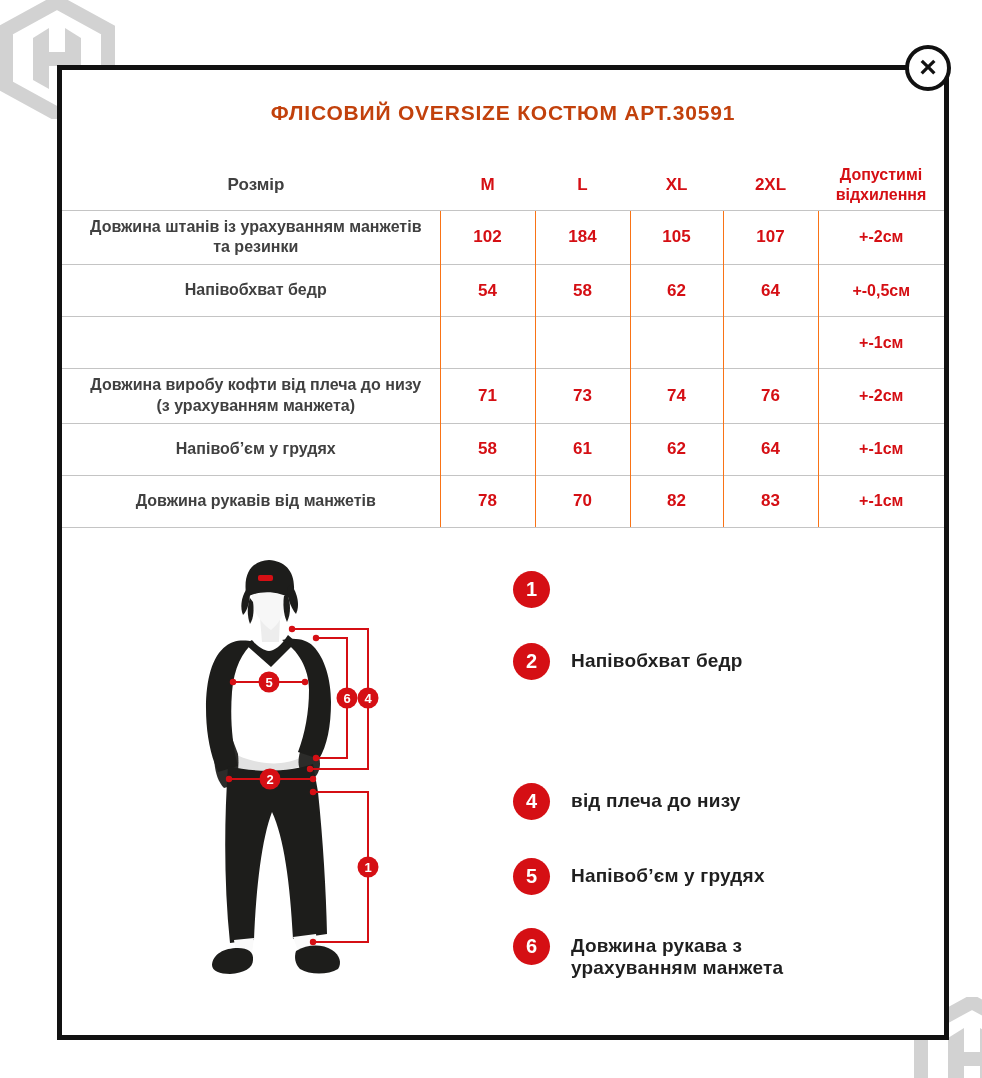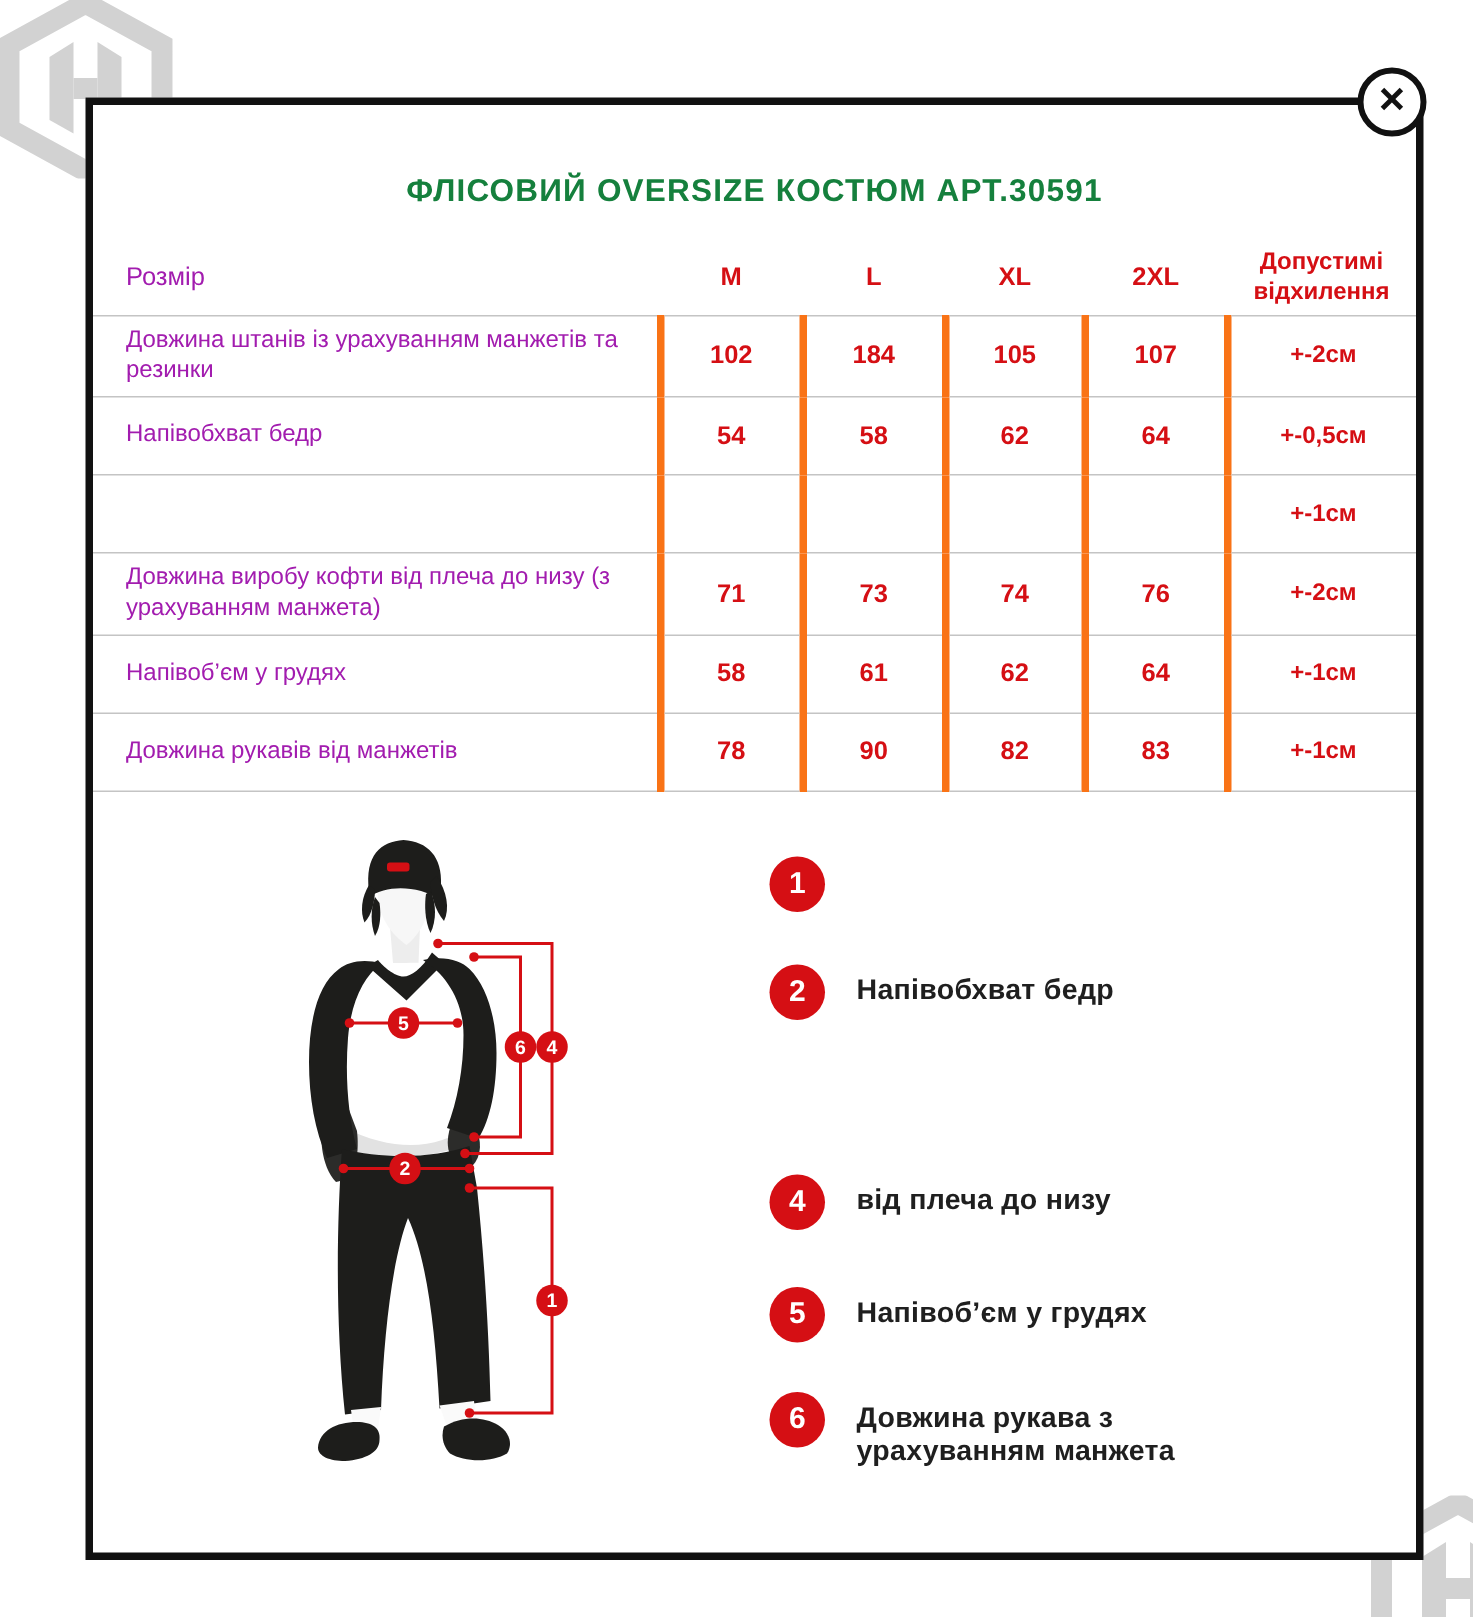--- a/index.html
+++ b/index.html
@@ -14,33 +14,33 @@
     position:absolute;left:57px;top:65px;width:892px;height:975px;
     box-sizing:border-box;border:5px solid #111111;background:#ffffff;z-index:1;
   }
   .close-btn{
     position:absolute;left:905px;top:45px;width:46px;height:46px;border-radius:50%;
     box-sizing:border-box;background:#ffffff;border:4px solid #111111;z-index:3;
     display:flex;align-items:center;justify-content:center;cursor:pointer;
   }
   .close-btn span{font-size:30px;font-weight:bold;color:#111111;line-height:1;margin-top:-3px;}
   .title{
-    position:absolute;left:0;top:46px;width:100%;text-align:center;margin:0;
-    font-size:21px;font-weight:bold;letter-spacing:0.8px;color:#15803d;
+    position:absolute;left:0;top:31px;width:100%;text-align:center;margin:0;
+    font-size:21px;font-weight:bold;letter-spacing:0.8px;color:#c2410c;
   }
   table.size-table{
     position:absolute;left:0;top:90px;width:882px;border-collapse:collapse;table-layout:fixed;
   }
   .size-table td{vertical-align:middle;box-sizing:border-box;}
   .size-table tr.head td{height:50px;border:none;}
   .size-table tr.data td{height:52px;border-top:1px solid #c4c4c4;}
   .size-table tr.data:last-child td{border-bottom:1px solid #c4c4c4;}
-  .size-table tr.data td + td{border-left:5px solid #f97316;margin-top:18px;}
+  .size-table tr.data td + td{border-left:1px solid #f97316;margin-top:18px;}
   .size-table td.lbl{
-    padding:6px 12px 6px 22px;font-size:16px;font-weight:normal;color:#a21caf;line-height:1.3;
+    padding:6px 12px 6px 22px;font-size:16px;font-weight:bold;color:#404040;line-height:1.3;text-align:center;
   }
   .size-table td.num{
     text-align:center;font-size:17px;font-weight:bold;color:#d50f14;
   }
   .size-table td.dev{
     text-align:center;font-size:16px;font-weight:bold;color:#d50f14;line-height:1.25;padding:2px 8px;
   }
   .size-table tr.head td.lbl{font-size:17px;}
   .legend-item{
     position:absolute;left:451px;display:flex;align-items:flex-start;gap:21px;
@@ -138,21 +138,21 @@
       <td class="lbl">Напівоб’єм у грудях</td>
       <td class="num">58</td>
       <td class="num">61</td>
       <td class="num">62</td>
       <td class="num">64</td>
       <td class="dev">+-1см</td>
     </tr>
     <tr class="data">
       <td class="lbl">Довжина рукавів від манжетів</td>
       <td class="num">78</td>
-      <td class="num">90</td>
+      <td class="num">70</td>
       <td class="num">82</td>
       <td class="num">83</td>
       <td class="dev">+-1см</td>
     </tr>
   </tbody>
     </table>
 
   <svg class="figure-svg" width="330" height="460" viewBox="0 0 330 460">
 
     <path d="M110,78 L130,78 L129,102 L112,102 Z" fill="#ededed"></path>

